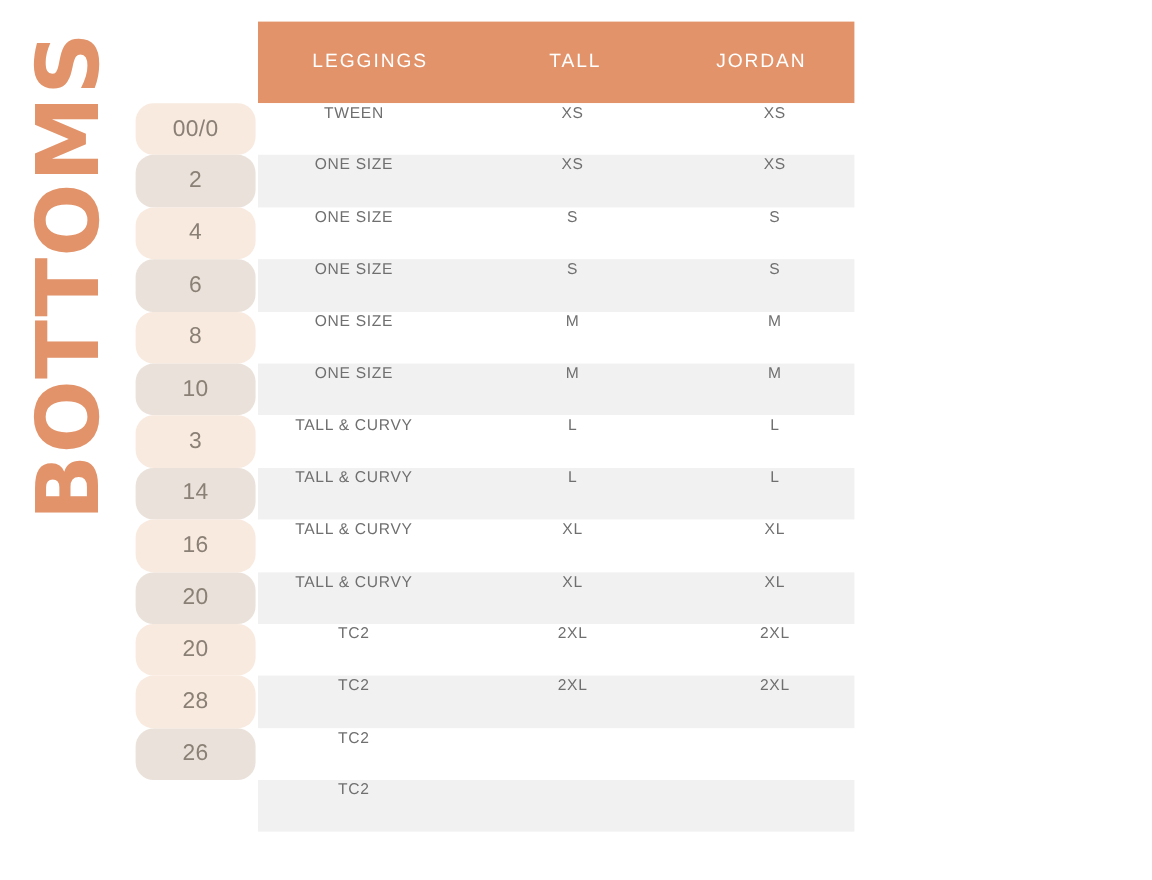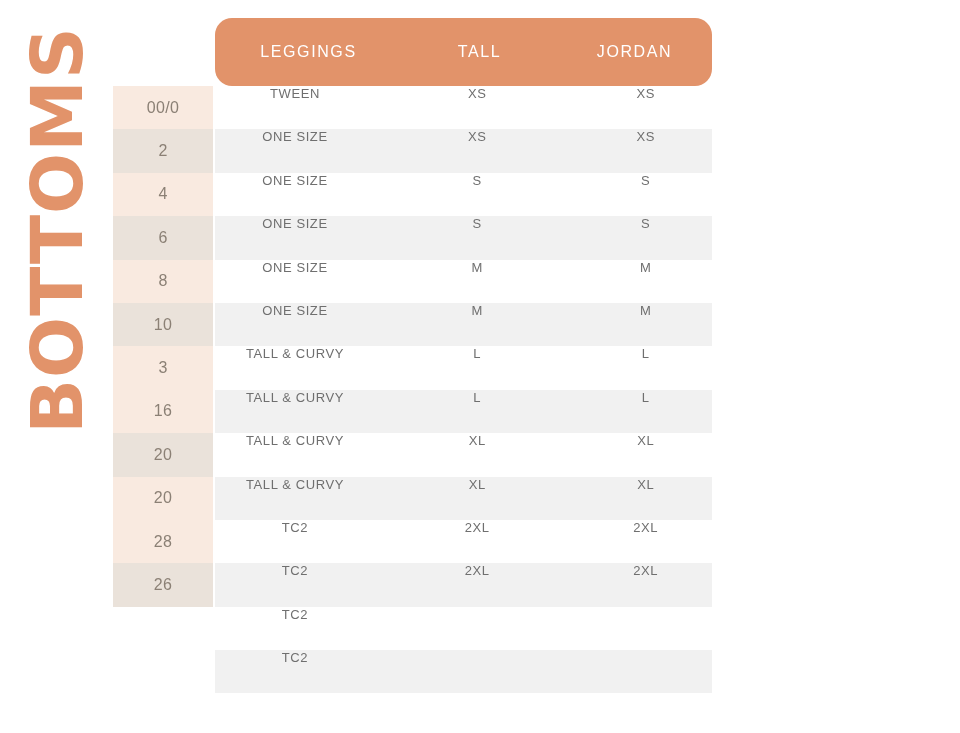--- a/index.html
+++ b/index.html
@@ -52,40 +52,40 @@
     left: 113px;
     top: 86px;
     width: 100px;
   }
   .size-cell {
     height: 43.4px;
     display: flex;
     align-items: center;
     justify-content: center;
     color: #8b8075;
-    font-size: 16px;
+    font-size: 19px;
     letter-spacing: 0.3px;
+    border-radius: 15px;
   }
   .size-cell.odd  { background: #f9eae0; }
   .size-cell.even { background: #eae2da; }
 
   
   #size-table {
     position: absolute;
     left: 215px;
     top: 18px;
     width: 497px;
   }
 
   #table-header {
     display: flex;
     height: 68px;
     background: #e2936a;
     align-items: center;
-    border-radius: 17px;
   }
   #table-header .hcell {
     color: #ffffff;
     font-size: 16px;
     letter-spacing: 1.6px;
     text-align: center;
   }
   .col-leggings { width: 187px; }
   .col-jade     { width: 155px; }
   .col-jordan   { width: 155px; }
@@ -112,20 +112,21 @@
   <div id="vertical-title">BOTTOMS</div>
 
   <div id="size-column">
       <div class="size-cell odd">00/0</div>
       <div class="size-cell even">2</div>
       <div class="size-cell odd">4</div>
       <div class="size-cell even">6</div>
       <div class="size-cell odd">8</div>
       <div class="size-cell even">10</div>
       <div class="size-cell odd">3</div>
+      <div class="size-cell even">14</div>
       <div class="size-cell odd">16</div>
       <div class="size-cell even">20</div>
       <div class="size-cell odd">20</div>
       <div class="size-cell odd">28</div>
       <div class="size-cell even">26</div>
     </div>
 
   <div id="size-table">
     <div id="table-header">
       <div class="hcell col-leggings">LEGGINGS</div>

